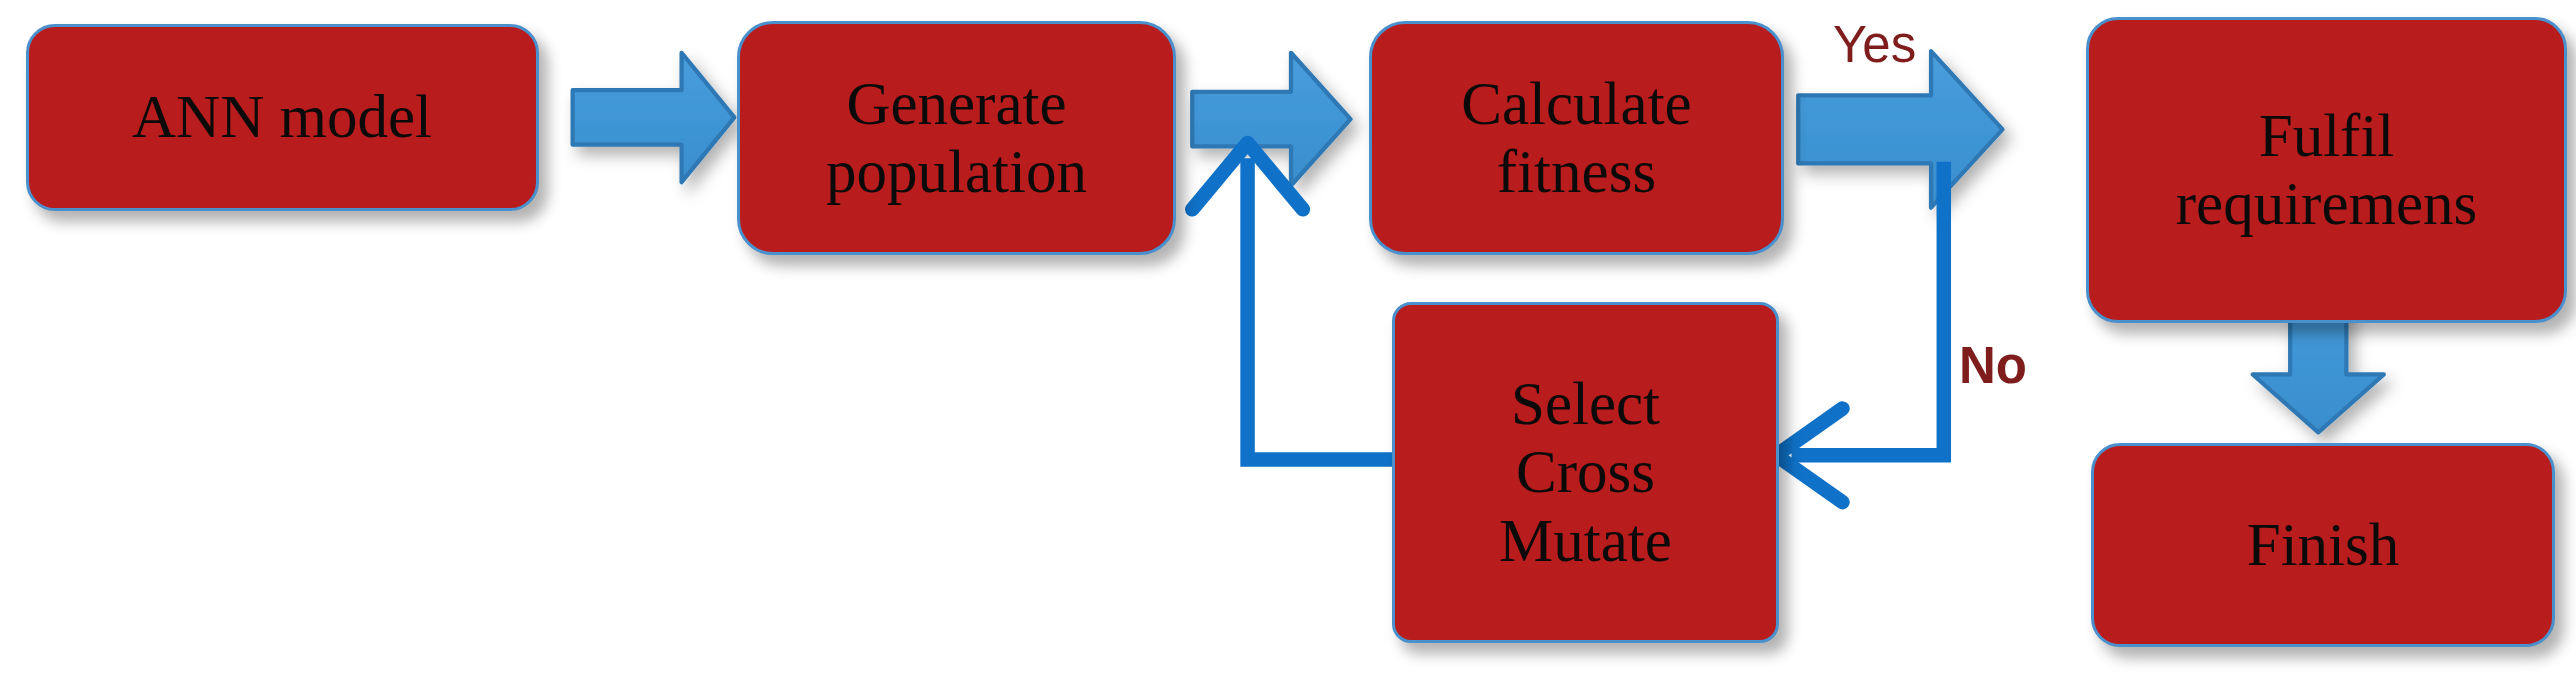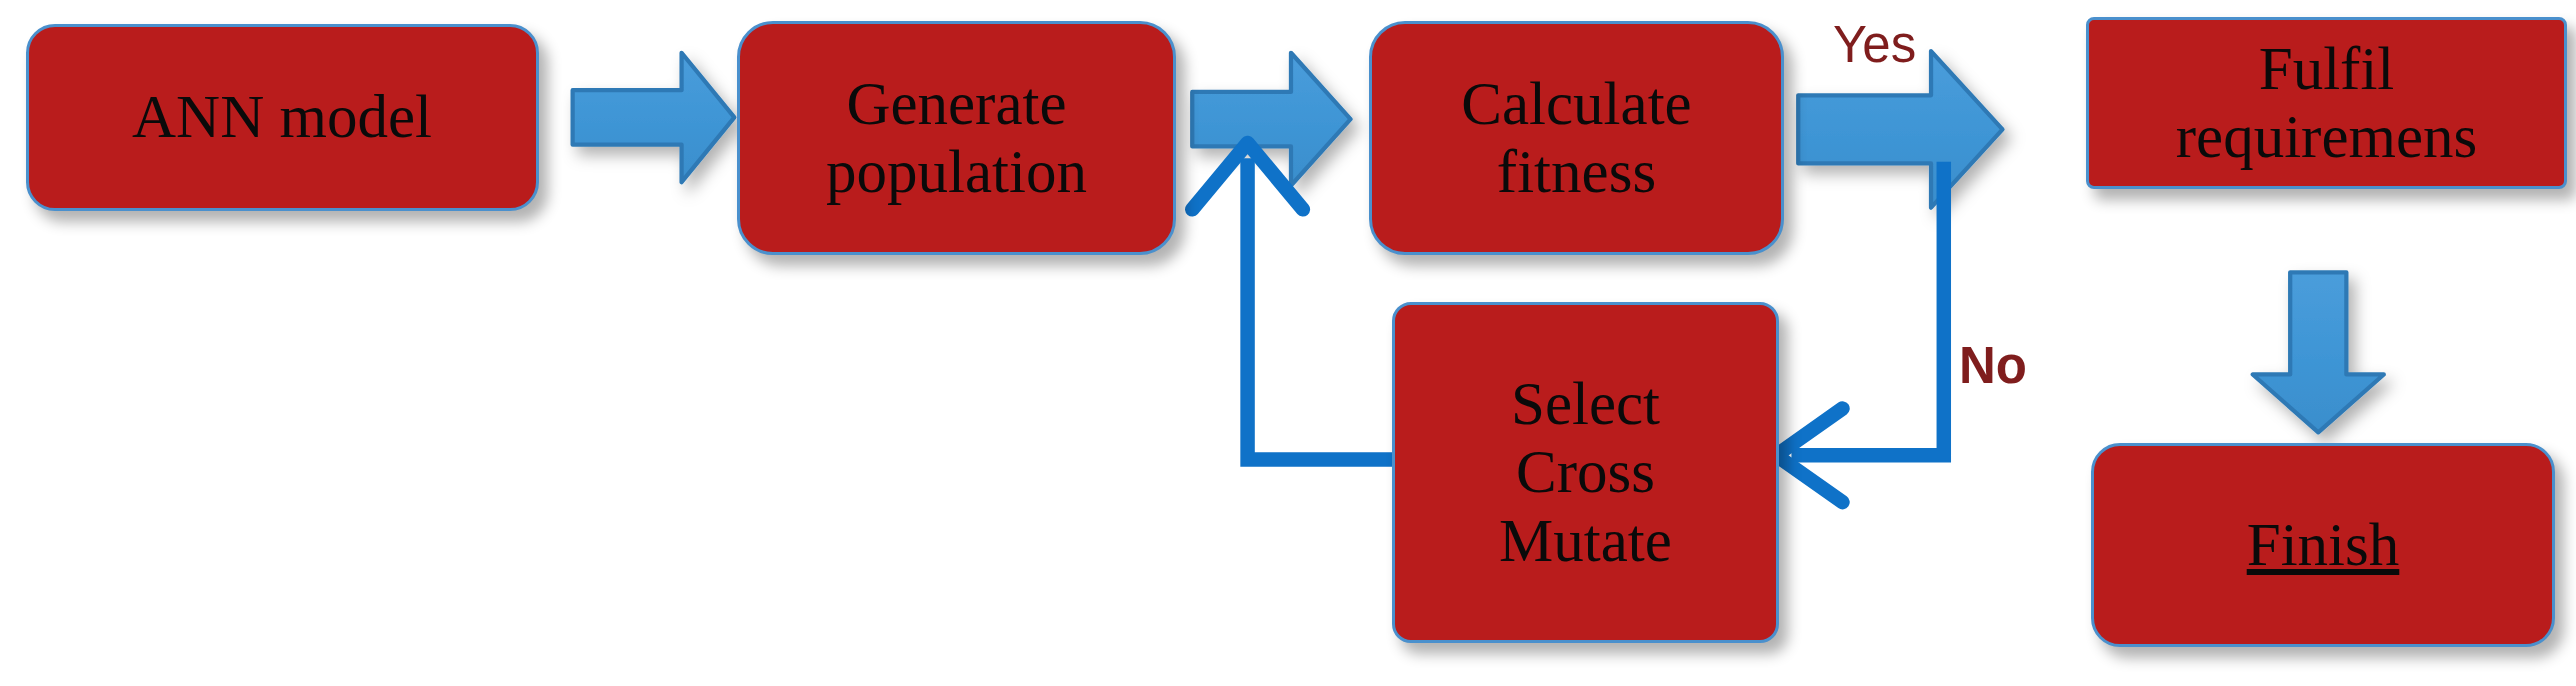--- a/index.html
+++ b/index.html
@@ -42,23 +42,23 @@
   }
   .node .label{
     display:block;
     padding:0 12px;
     white-space:pre-line;
   }
   
   #node-ann-model        { left:25.5px;   top:24px;  width:513px; height:187px; }
   #node-generate-population{ left:737px; top:21px;  width:439px; height:234px; border-radius:36px;}
   #node-calculate-fitness{ left:1369px; top:21px;  width:415px; height:234px; border-radius:36px;}
-  #node-fulfil-requirements{left:2086px;top:17px;  width:481px; height:172px; border-radius:8px;}
+  #node-fulfil-requirements{left:2086px;top:17px;  width:481px; height:306px; border-radius:32px;}
   #node-select-cross-mutate{left:1392px;top:302px; width:387px; height:341px; border-radius:19px;}
-  #node-finish           { left:2091px; top:443px; width:464px; height:204px; border-radius:29px;text-decoration:underline;}
+  #node-finish           { left:2091px; top:443px; width:464px; height:204px; border-radius:29px;}
 
   
   .branch-label{
     position:absolute;
     font-family:"Liberation Sans", sans-serif;
     font-size:51px;
     color:#7f1d1d;
     line-height:1;
     z-index:7;
     white-space:nowrap;

